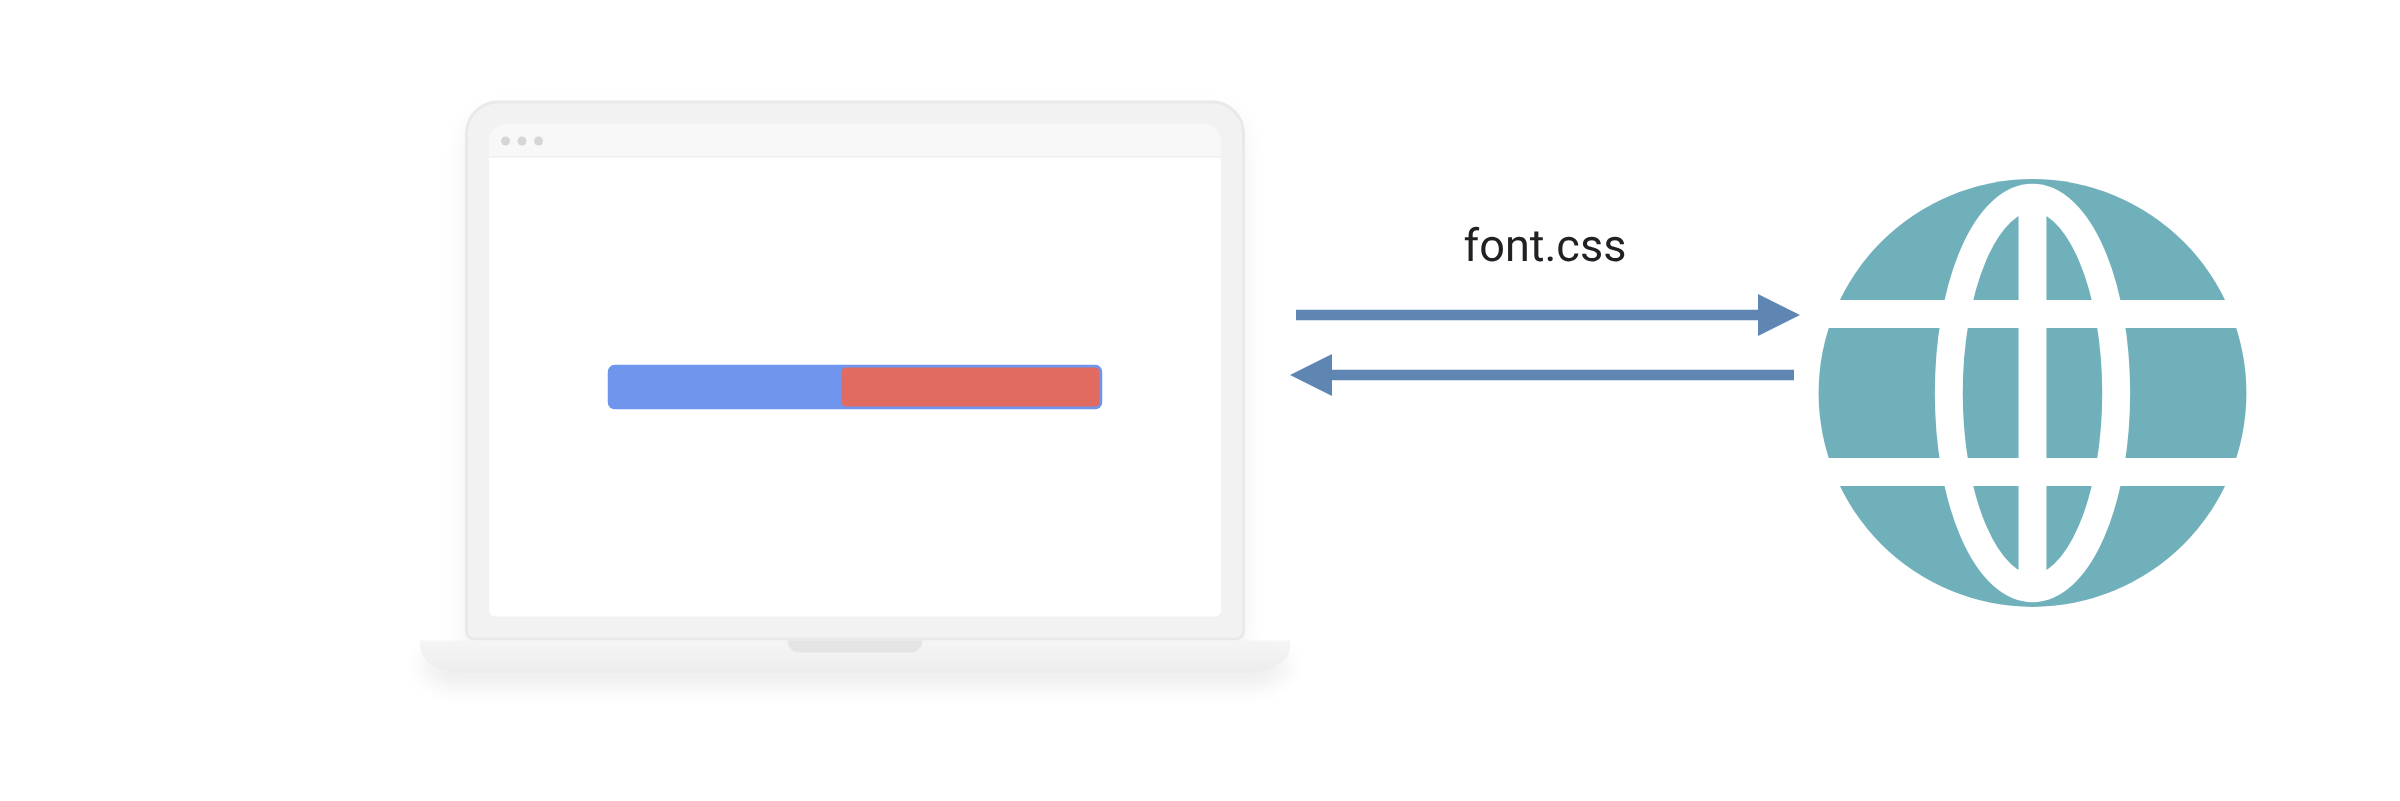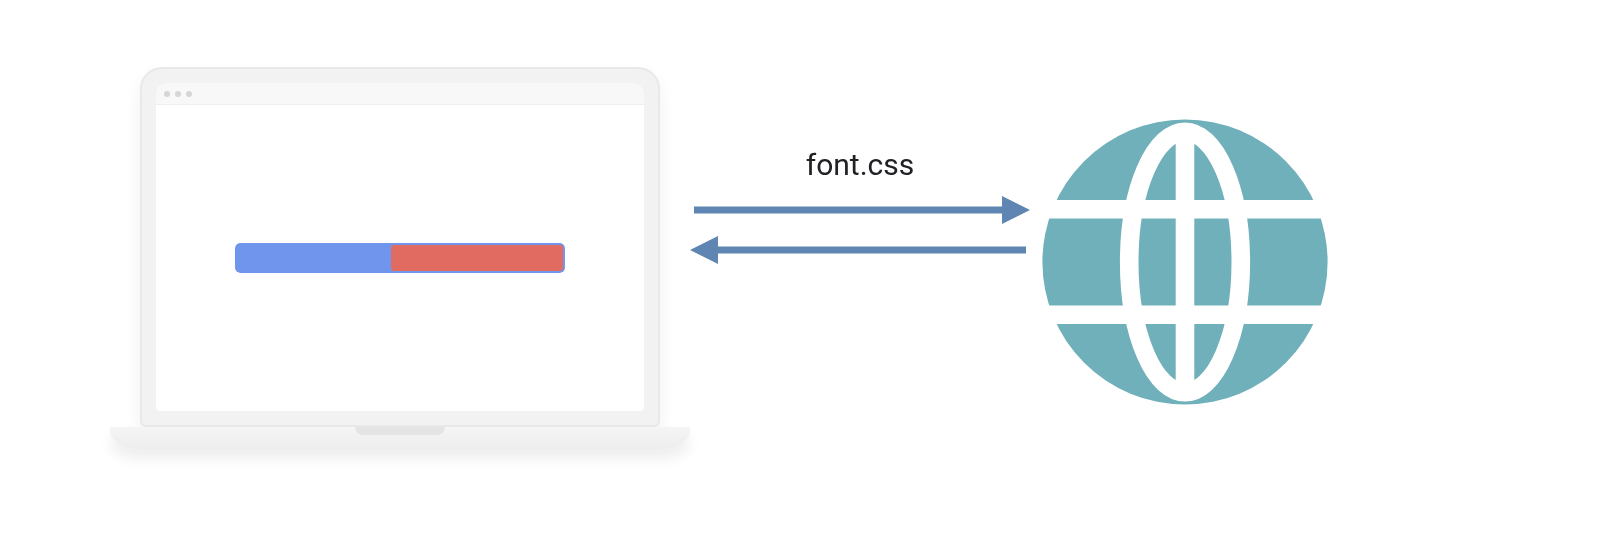--- a/index.html
+++ b/index.html
@@ -8,21 +8,21 @@
       height: 534px;
       background: #ffffff;
       font-family: -apple-system, BlinkMacSystemFont, "Segoe UI", Roboto, sans-serif;
       position: relative;
     }
     .container {
       width: 100%;
       height: 100%;
       display: flex;
       align-items: center;
-      justify-content: flex-start;
+      justify-content: flex-end;
       padding: 0 90px 0 110px;
     }
     
     .laptop {
       position: relative;
       width: 580px;
       height: 420px;
       margin-top: 20px;
     }
     .laptop-screen-frame {

